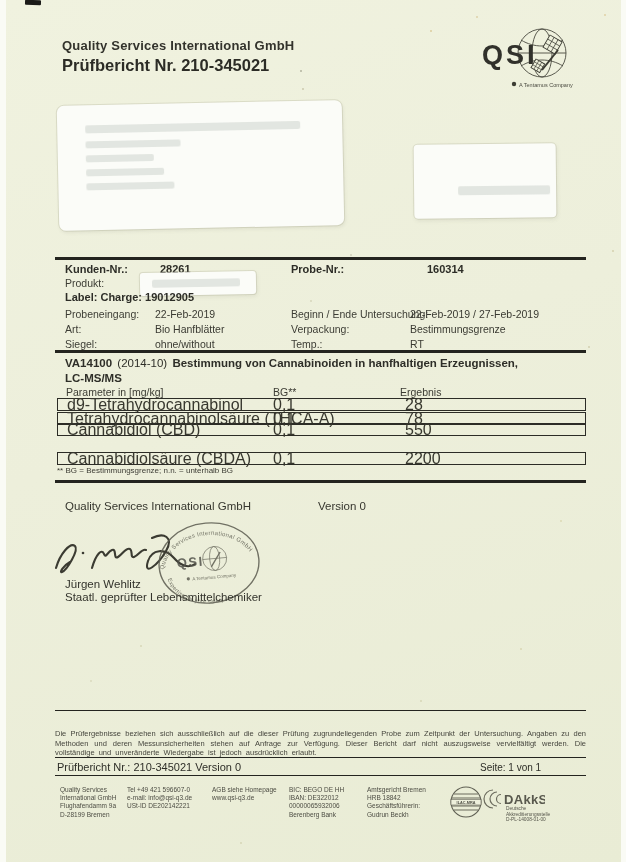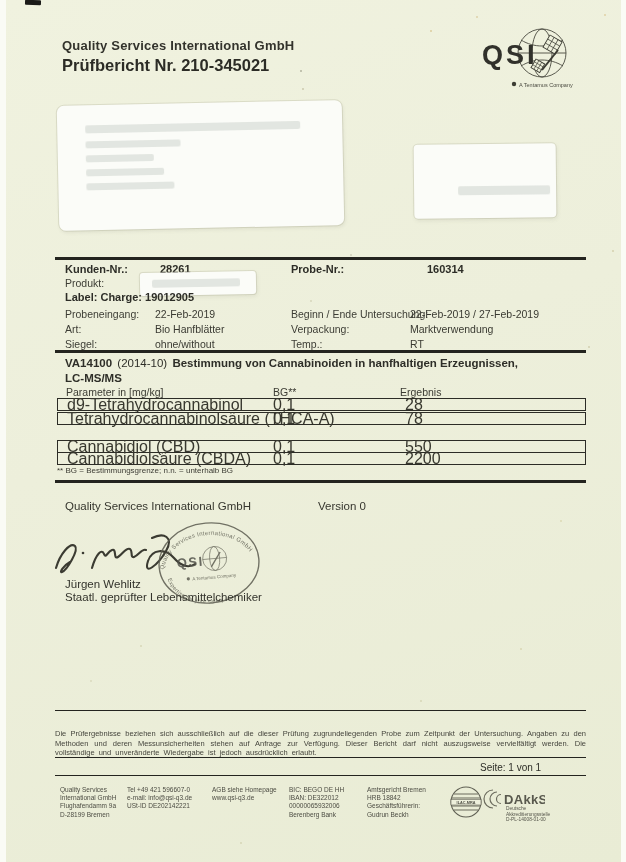--- a/index.html
+++ b/index.html
@@ -113,21 +113,21 @@
   <div class="abs kv" style="left:65px;top:291px;">Label: Charge: 19012905</div>
 
   <div class="abs lbl" style="left:65px;top:308px;">Probeneingang:</div>
   <div class="abs val" style="left:155px;top:308px;">22-Feb-2019</div>
   <div class="abs lbl" style="left:291px;top:308px;">Beginn / Ende Untersuchung:</div>
   <div class="abs val" style="left:410px;top:308px;">22-Feb-2019 / 27-Feb-2019</div>
 
   <div class="abs lbl" style="left:65px;top:323px;">Art:</div>
   <div class="abs val" style="left:155px;top:323px;">Bio Hanfblätter</div>
   <div class="abs lbl" style="left:291px;top:323px;">Verpackung:</div>
-  <div class="abs val" style="left:410px;top:323px;">Marktverwendung</div>
+  <div class="abs val" style="left:410px;top:323px;">Bestimmungsgrenze</div>
 
   <div class="abs lbl" style="left:65px;top:338px;">Siegel:</div>
   <div class="abs val" style="left:155px;top:338px;">ohne/without</div>
   <div class="abs lbl" style="left:291px;top:338px;">Temp.:</div>
   <div class="abs val" style="left:410px;top:338px;">RT</div>
 
   <div class="hr" style="left:55px;top:350px;width:531px;height:2.5px;"></div>
 
   <div class="abs mtitle" style="left:65px;top:357px;">
     <span>VA14100</span>
@@ -143,21 +143,21 @@
   <div class="trow" style="top:398px;">
     <span class="c-param">d9-Tetrahydrocannabinol</span>
     <span class="c-bg">0,1</span>
     <span class="c-res">28</span>
   </div>
   <div class="trow" style="top:411.5px;">
     <span class="c-param">Tetrahydrocannabinolsäure (THCA-A)</span>
     <span class="c-bg">0,1</span>
     <span class="c-res">78</span>
   </div>
-  <div class="trow" style="top:440px;">
+  <div class="trow" style="top:423px;">
     <span class="c-param">Cannabidiol (CBD)</span>
     <span class="c-bg">0,1</span>
     <span class="c-res">550</span>
   </div>
   <div class="trow" style="top:452px;">
     <span class="c-param">Cannabidiolsäure (CBDA)</span>
     <span class="c-bg">0,1</span>
     <span class="c-res">2200</span>
   </div>
 
@@ -198,20 +198,21 @@
     <circle cx="32" cy="58" r="1.6" fill="#5c5c50"></circle>
     <text x="36" y="60" font-size="4.5" fill="#5c5c50">A Tentamus Company</text>
   </svg>
 
   <div class="abs sig-name" style="left:65px;top:578px;">Jürgen Wehlitz</div>
   <div class="abs sig-name" style="left:65px;top:591px;">Staatl. geprüfter Lebensmittelchemiker</div>
 
   <div class="hr" style="left:55px;top:710px;width:531px;height:1.3px;"></div>
   <div class="disclaimer">Die Prüfergebnisse beziehen sich ausschließlich auf die dieser Prüfung zugrundeliegenden Probe zum Zeitpunkt der Untersuchung. Angaben zu den Methoden und deren Messunsicherheiten stehen auf Anfrage zur Verfügung. Dieser Bericht darf nicht auszugsweise vervielfältigt werden. Die vollständige und unveränderte Wiedergabe ist jedoch ausdrücklich erlaubt.</div>
   <div class="hr" style="left:55px;top:757px;width:531px;height:1px;"></div>
+  <div class="abs repref" style="left:57px;top:761px;">Prüfbericht Nr.: 210-345021 Version 0</div>
   <div class="abs pageref" style="left:480px;top:762px;width:106px;text-align:left;">Seite: 1 von 1</div>
   <div class="hr" style="left:55px;top:775px;width:531px;height:1px;"></div>
 
   <div class="fcol" style="left:60px;">
     <span>Quality Services</span>
     <span>International GmbH</span>
     <span>Flughafendamm 9a</span>
     <span>D-28199 Bremen</span>
   </div>
   <div class="fcol" style="left:127px;">

